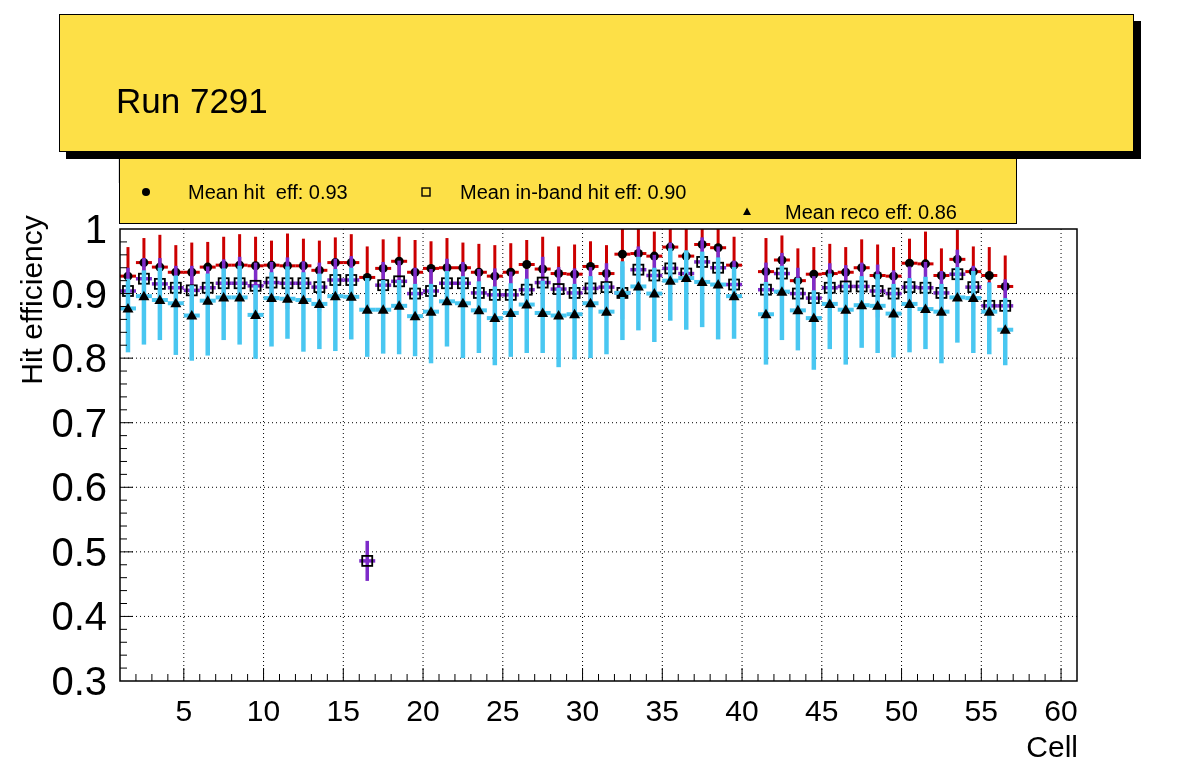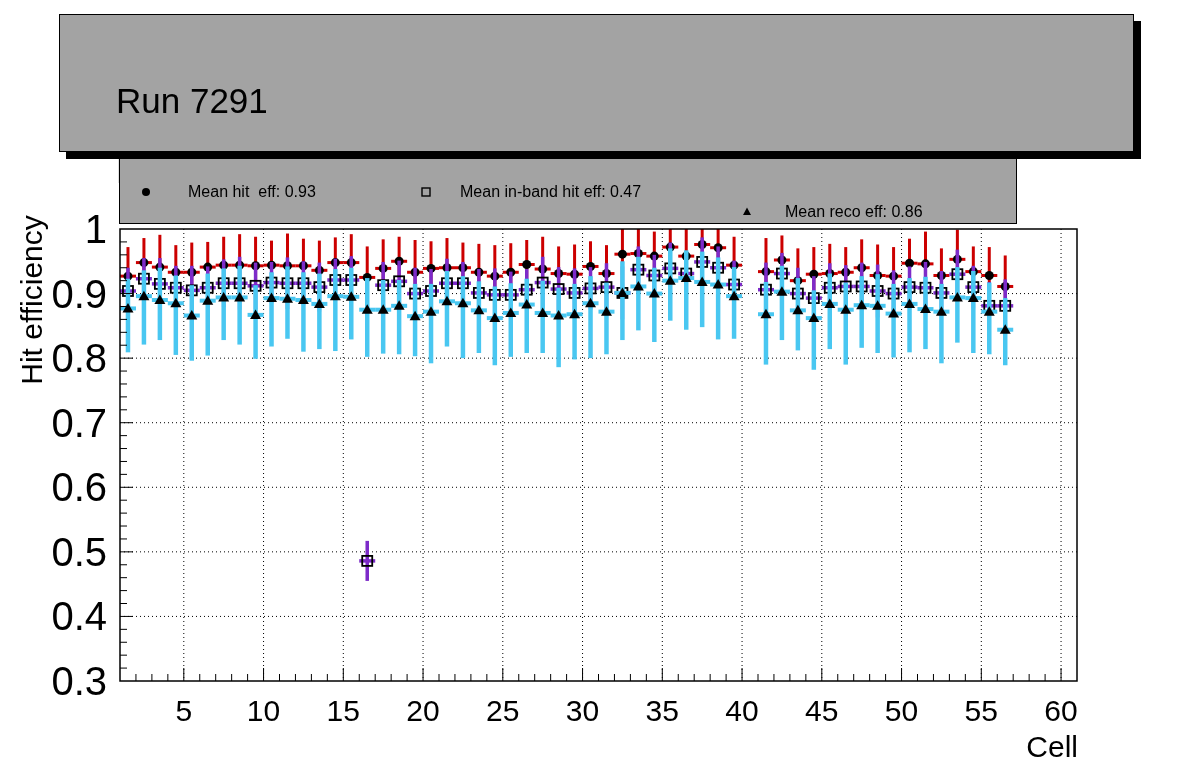--- a/index.html
+++ b/index.html
@@ -1,38 +1,38 @@
 <!DOCTYPE html>
 <html><head>
 <meta charset="utf-8">
 <style>
   html,body{margin:0;padding:0;background:#888;}
   .canvas{
     position:relative;width:1196px;height:772px;background:#ffffff;overflow:hidden;
     font-family:"Liberation Sans",sans-serif;color:#000;
   }
   .pave{
-    position:absolute;background:#a3a3a3;border:1.5px solid #000;box-sizing:border-box;
+    position:absolute;background:#fde047;border:1.5px solid #000;box-sizing:border-box;
   }
   .title-pave{
     left:59px;top:14px;width:1075px;height:138px;
     box-shadow:7px 7px 0 0 #000;
   }
   .title-pave .t-line{position:absolute;left:0;width:100%;height:40px;font-size:35px;line-height:40px;white-space:pre;}
   .t-line1{top:26px;}
   .t-line2{top:96px;}
   .t-run{position:absolute;left:56px;}
   .t-layer{position:absolute;left:331px;}
   .t-cond{position:absolute;left:56px;}
   .legend-pave{
     left:119px;top:158px;width:898px;height:66px;
   }
   .legend-entry{position:absolute;top:0;height:66px;}
   .legend-marker{position:absolute;top:25px;width:16px;height:16px;}
-  .legend-label{position:absolute;top:22px;font-size:16px;line-height:22px;white-space:pre;}
+  .legend-label{position:absolute;top:22px;font-size:20px;line-height:22px;white-space:pre;}
   #plot{position:absolute;left:0;top:0;}
   svg text{font-family:"Liberation Sans",sans-serif;fill:#000;}
 </style>
 </head>
 <body>
 
 <div class="canvas">
 
   <svg id="plot" width="1196" height="772">
       <g>
@@ -691,21 +691,21 @@
     <div class="legend-entry" style="left:0;width:298px;">
       <svg class="legend-marker" style="left:18px;" viewBox="0 0 16 16">
         <circle cx="8" cy="8" r="4" fill="#000"></circle>
       </svg>
       <span class="legend-label" style="left:68px;">Mean hit  eff: 0.93</span>
     </div>
     <div class="legend-entry" style="left:298px;width:320px;">
       <svg class="legend-marker" style="left:0px;" viewBox="0 0 16 16">
         <rect x="4" y="4" width="8" height="8" fill="none" stroke="#000" stroke-width="1.4"></rect>
       </svg>
-      <span class="legend-label" style="left:42px;">Mean in-band hit eff: 0.47</span>
+      <span class="legend-label" style="left:42px;">Mean in-band hit eff: 0.90</span>
     </div>
     <div class="legend-entry" style="left:618px;width:280px;margin-top:20px;">
       <svg class="legend-marker" style="left:1px;" viewBox="0 0 16 16">
         <path d="M8 3.5 L12 11 L4 11 Z" fill="#000"></path>
       </svg>
       <span class="legend-label" style="left:47px;">Mean reco eff: 0.86</span>
     </div>
   </div>
 
 </div>

